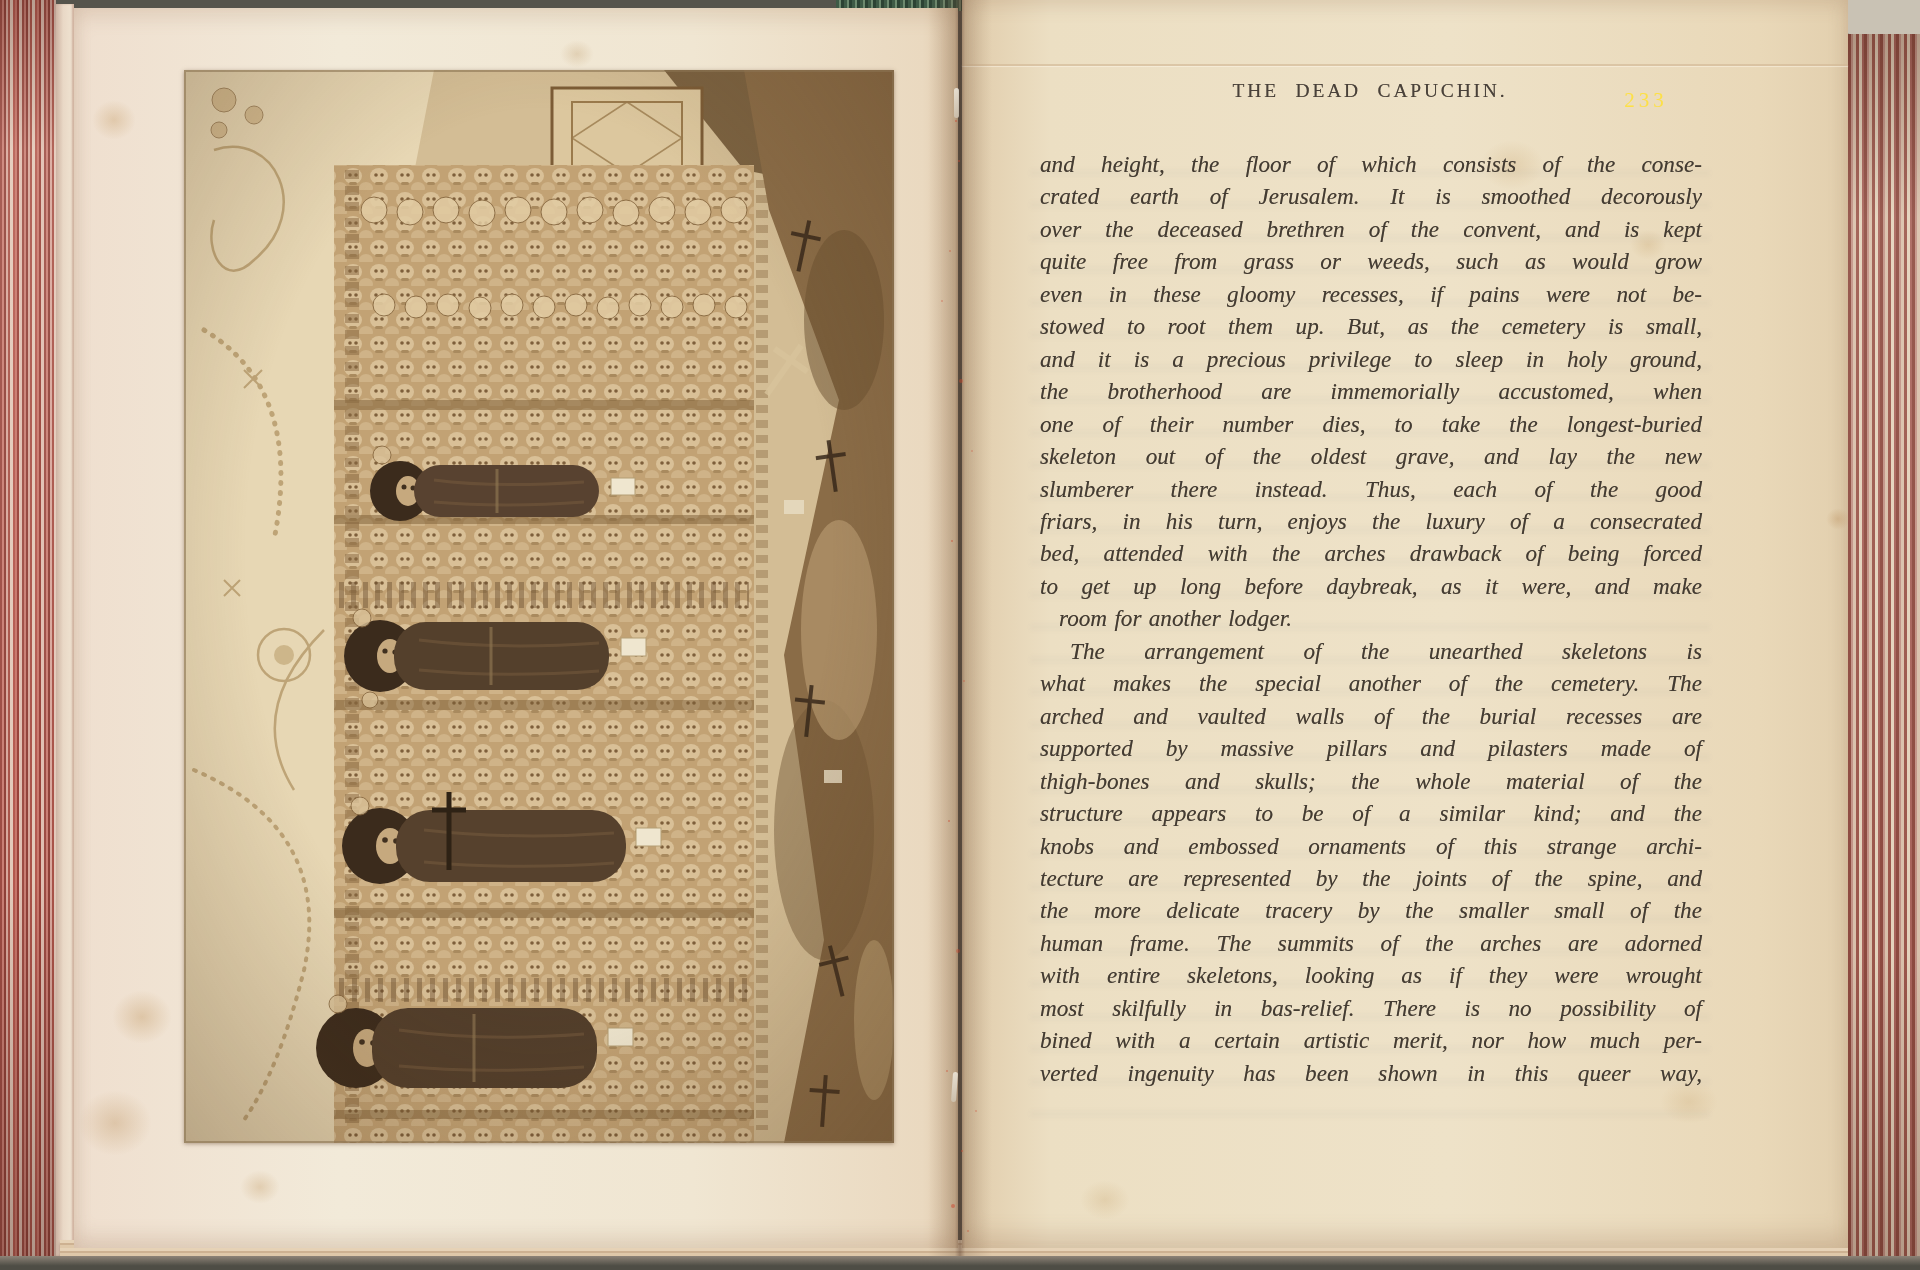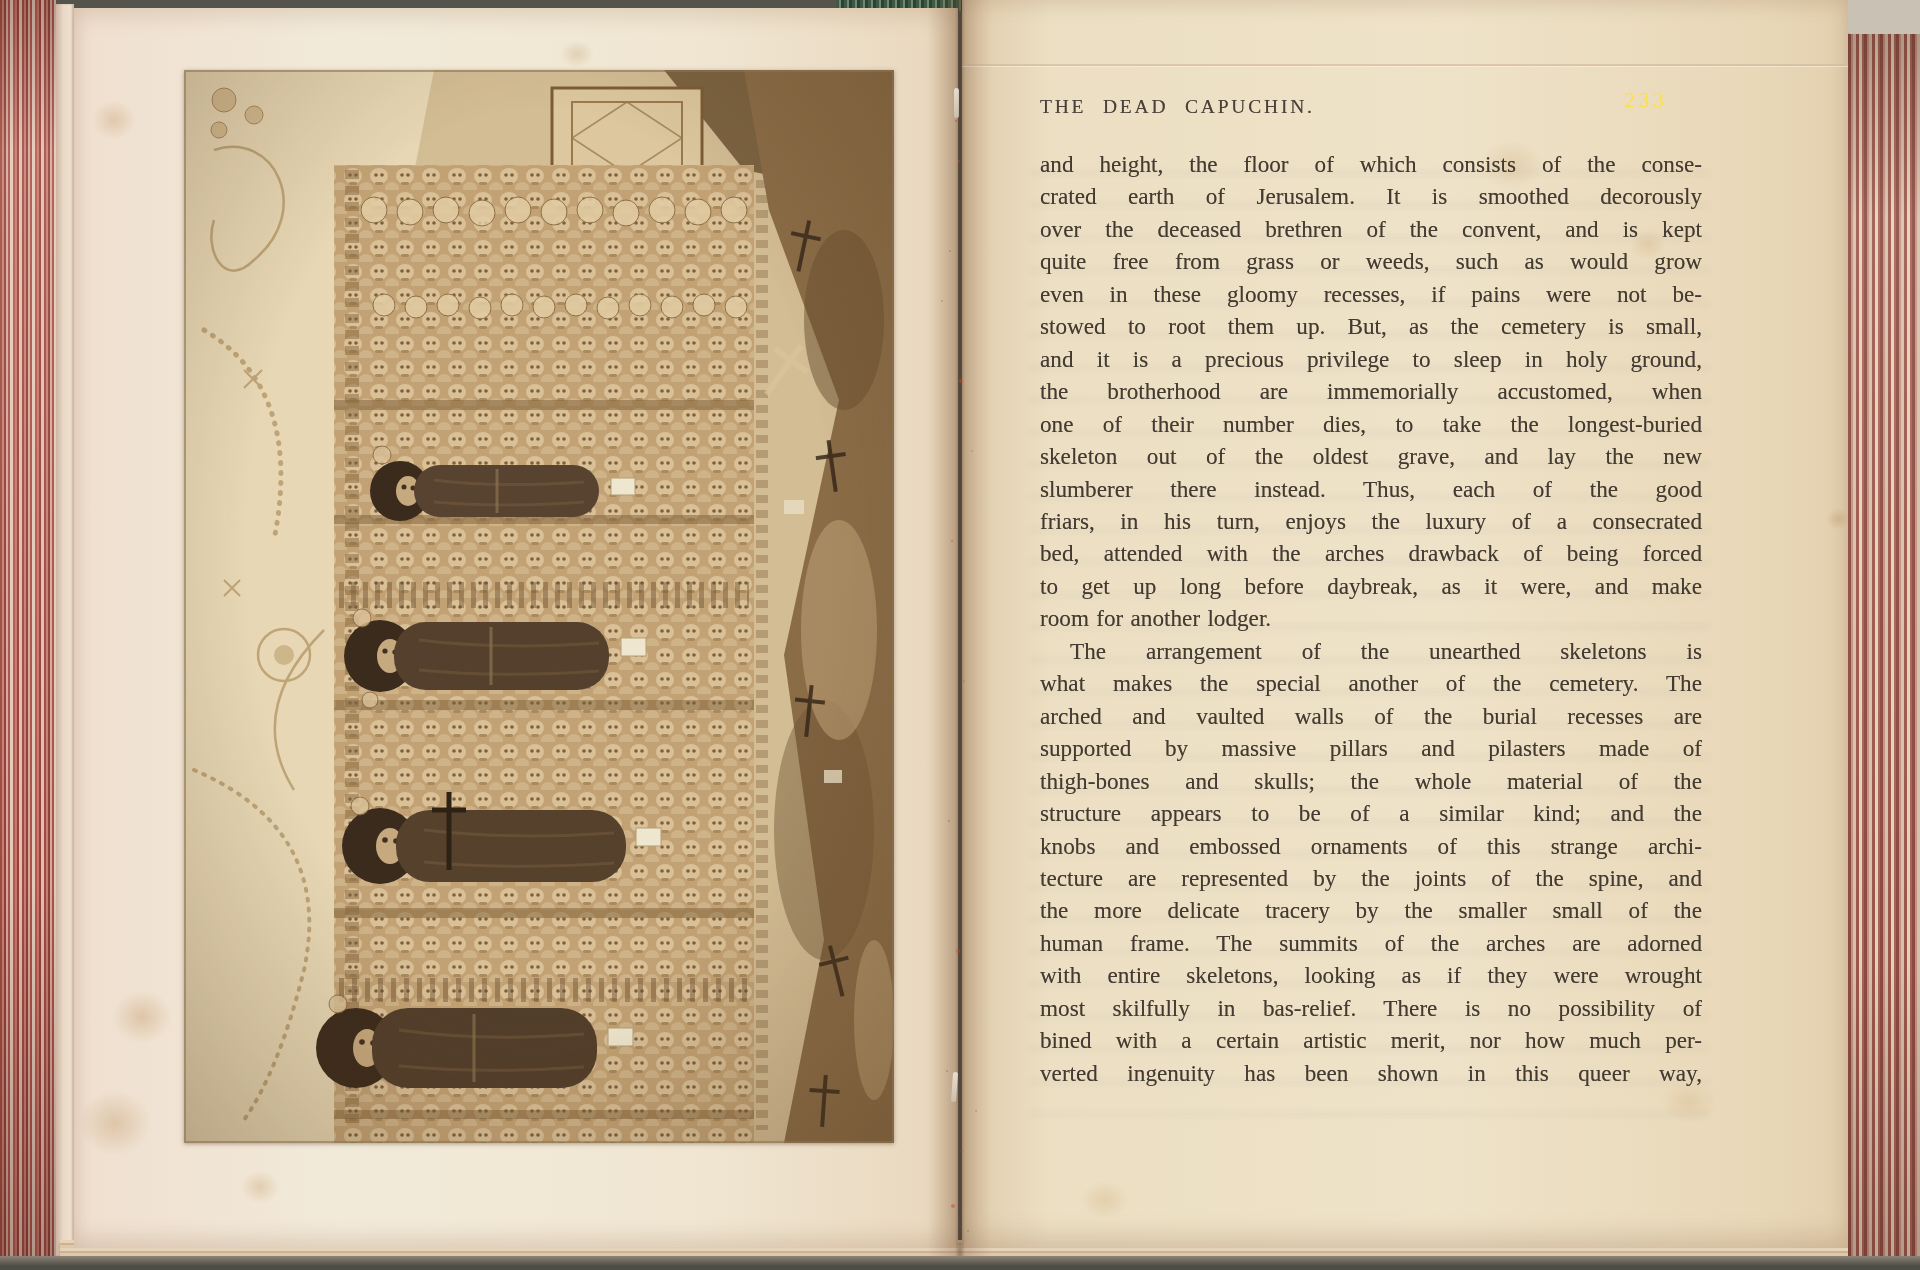--- a/index.html
+++ b/index.html
@@ -63,29 +63,29 @@
 
   .fox{position:absolute;border-radius:50%;pointer-events:none;}
 
   
   .photo-plate{position:absolute;left:184px;top:70px;width:710px;height:1073px;
     box-shadow:0 1px 4px rgba(110,80,55,.5), inset 0 0 40px rgba(90,60,30,.25);
     background:#d3bd95;}
   .photo-plate svg{display:block;width:100%;height:100%;}
 
   
-  .running-header{position:absolute;left:1040px;top:96px;width:660px;text-align:left;
+  .running-header{position:absolute;left:1040px;top:80px;width:660px;text-align:center;
     font-size:19.5px;letter-spacing:2.8px;word-spacing:9px;color:#49413a;
     text-shadow:0 0 .4px rgba(70,60,45,.5);}
   .folio{position:absolute;left:1596px;top:88px;width:100px;text-align:center;
     font-size:21px;letter-spacing:4px;color:#fde047;}
   .body-text{position:absolute;left:1040px;top:148px;width:662px;color:#433b32;
     font-size:23.2px;line-height:32.45px;text-shadow:0 0 .4px rgba(60,50,40,.45);}
-  .text-line{text-align:justify;text-align-last:justify;word-spacing:1.5px;}
-  .text-line.line-end{text-align-last:left;}
+  .text-line{text-align:justify;text-align-last:justify;word-spacing:1.5px;font-style:italic;}
+  .text-line.line-end{text-align-last:left;margin-left:19px;}
   .text-line.line-indent{text-indent:30px;}
   .ghost{position:absolute;left:1030px;top:150px;width:680px;height:970px;opacity:.5;
     background:repeating-linear-gradient(180deg,rgba(115,122,132,0) 0 19px,
       rgba(115,122,132,.08) 19px 27px,rgba(115,122,132,0) 27px 32.45px);
     filter:blur(2px);pointer-events:none;}
 </style>
 </head>
 <body>
 
 <div id="stage">

